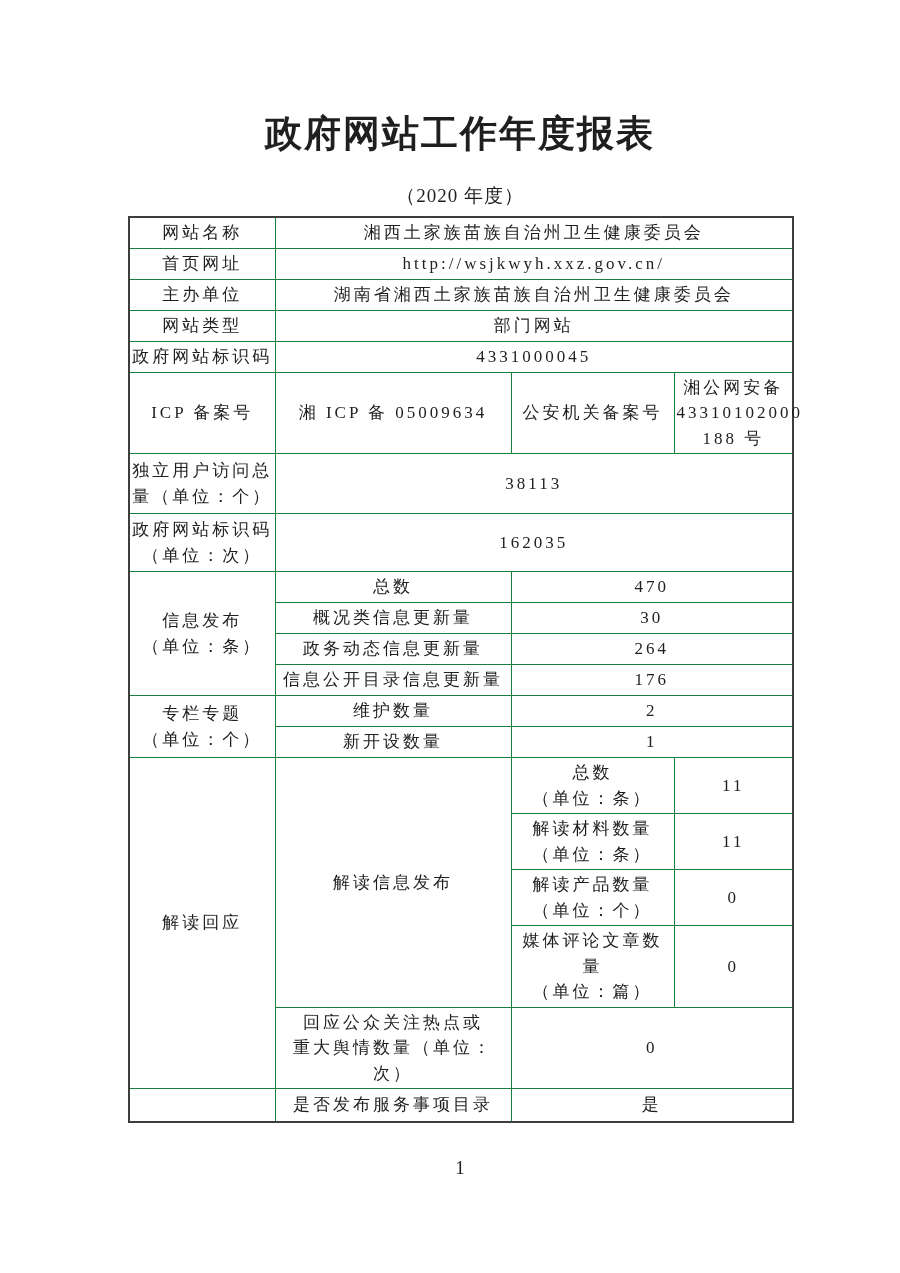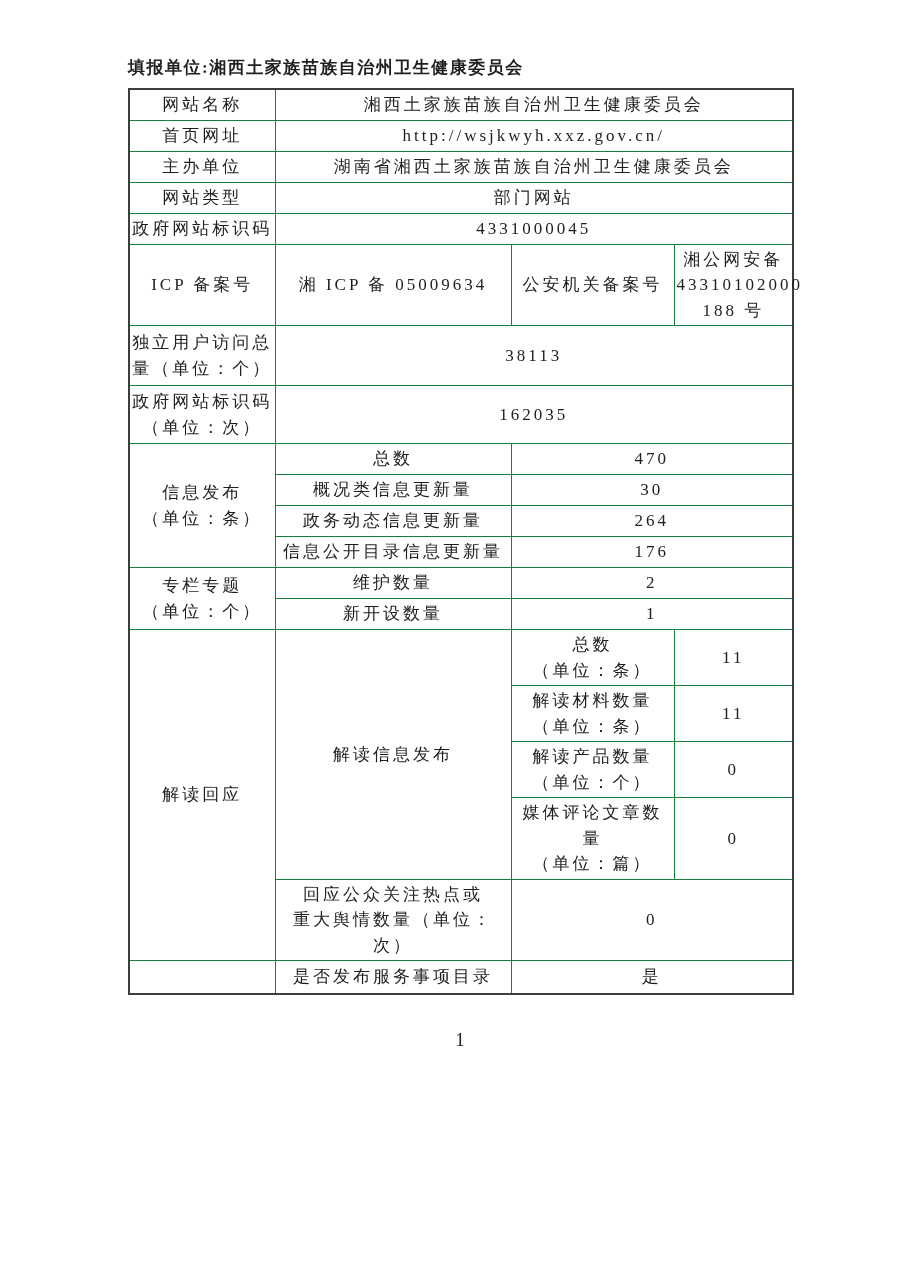--- a/index.html
+++ b/index.html
@@ -69,23 +69,24 @@
     text-align: center;
     font-size: 19px;
     line-height: 26px;
   }
 </style>
 </head>
 <body>
 
 <div class="content">
 
-
-
-  <div class="reporting-unit">填报单位:湘西土家族苗族自治州卫生健康委员会</div>
+  <h1 class="title">政府网站工作年度报表</h1>
+
+  <div class="subtitle">（2020 年度）</div>
+
 
   <table class="report">
     <colgroup>
       <col style="width:146px">
       <col style="width:236px">
       <col style="width:163px">
       <col style="width:119px">
     </colgroup>
     <tbody>
       <tr class="h31">

